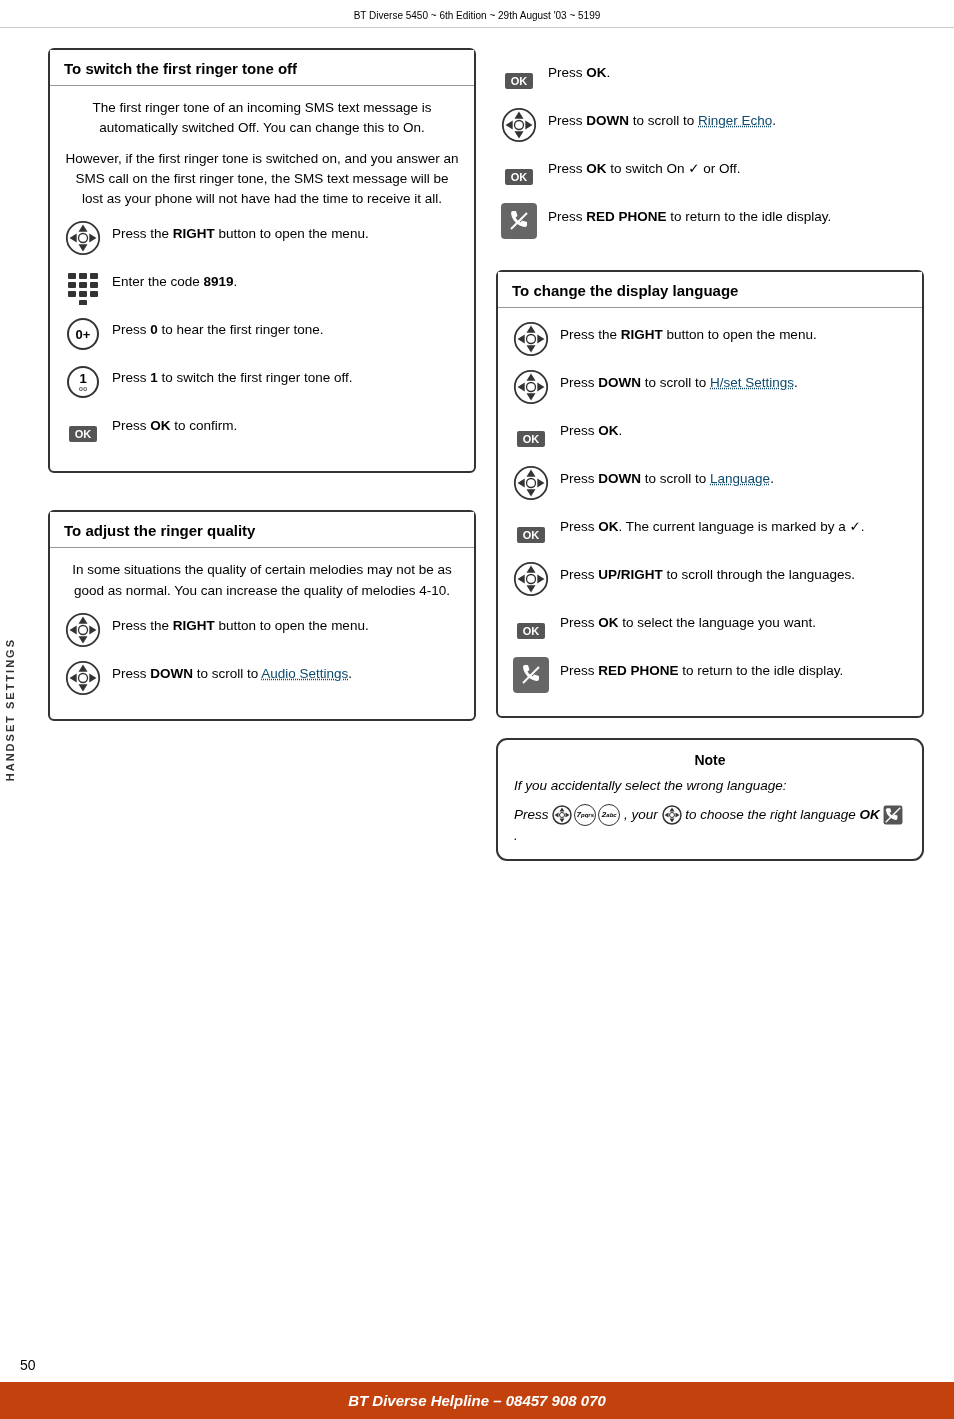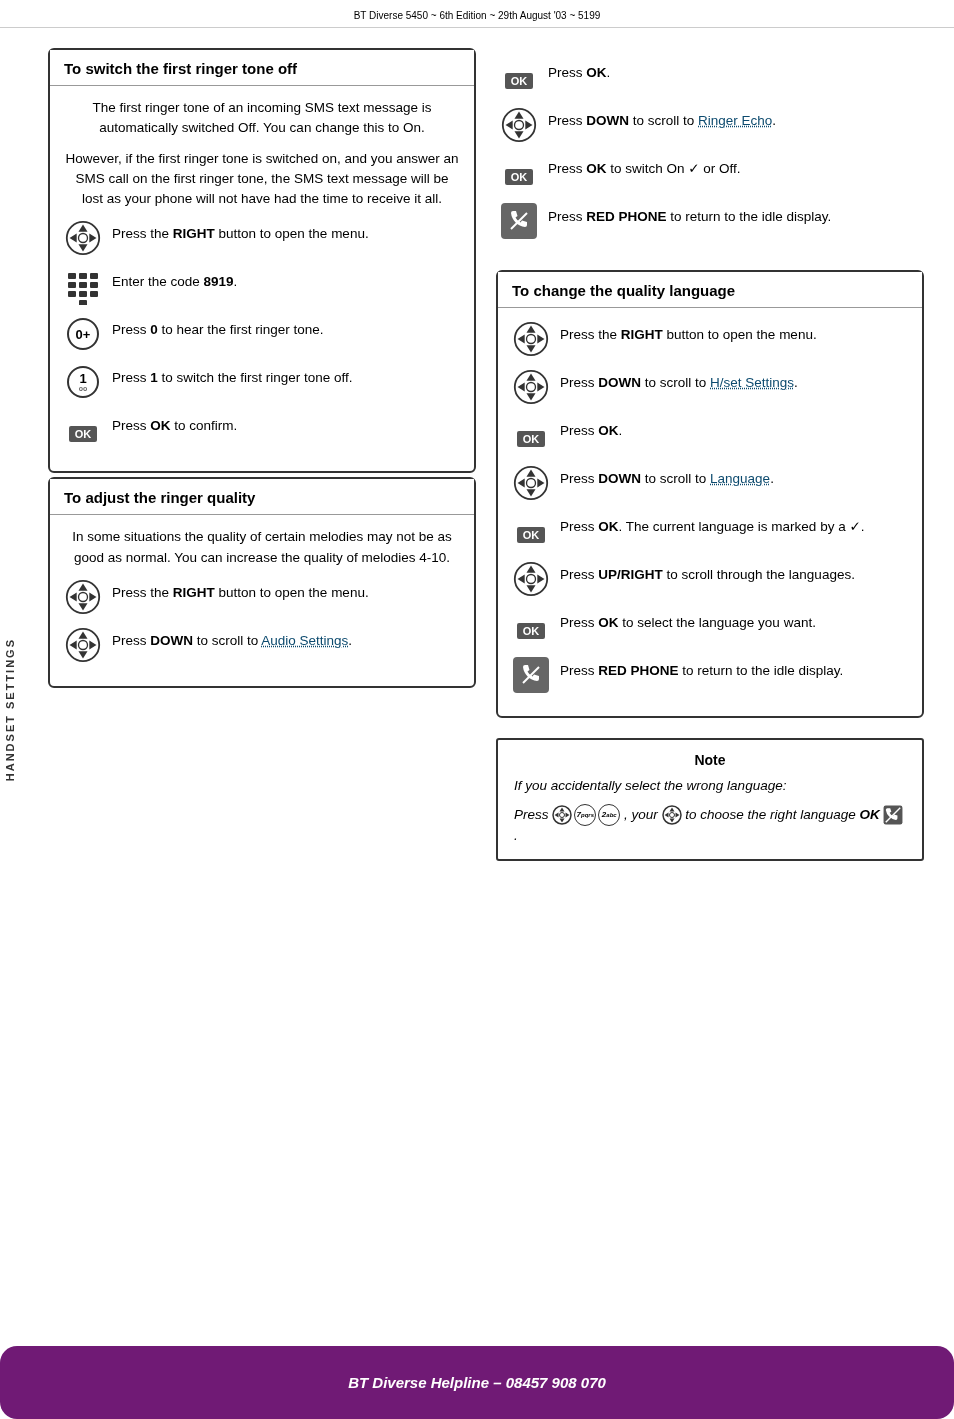--- a/index.html
+++ b/index.html
@@ -20,21 +20,21 @@
     }
     .main-content {
       display: flex;
       padding: 20px 30px;
       gap: 20px;
     }
     .left-col {
       flex: 1;
       display: flex;
       flex-direction: column;
-      gap: 4px;
+      gap: 37px;
     }
     .right-col {
       flex: 1;
       display: flex;
       flex-direction: column;
       gap: 20px;
     }
     .section-box {
       border: 2px solid #333;
       border-radius: 6px;
@@ -121,21 +121,21 @@
       flex-direction: column;
       line-height: 1;
     }
     .or-text {
       font-style: italic;
       margin: 4px 0 8px 0;
       font-size: 13.5px;
     }
     .note-box {
       border: 2px solid #333;
-      border-radius: 3px;
+      border-radius: 11px;
       padding: 12px 16px;
     }
     .note-title {
       font-weight: bold;
       text-align: center;
       margin-bottom: 8px;
       font-size: 14px;
     }
     .note-body {
       font-style: italic;
@@ -151,28 +151,27 @@
       align-items: center;
       justify-content: center;
       font-size: 9px;
       font-weight: bold;
     }
     .page-footer {
       position: absolute;
       bottom: 0;
       left: 0;
       right: 0;
-      background: #701a75;
+      background: #c2410c;
       color: #fff;
       text-align: center;
       font-style: italic;
       font-weight: bold;
       font-size: 15px;
-      padding: 28px 0;
-      border-radius: 17px;
+      padding: 10px 0;
     }
     .side-label-wrap {
       position: absolute;
       left: 0;
       top: 300px;
       bottom: 300px;
       width: 20px;
       display: flex;
       align-items: center;
       justify-content: center;
@@ -341,21 +340,21 @@
               <path d="M6 2h3l1.5 5-2 1.5a11 11 0 005 5l1.5-2L20 13v3a2 2 0 01-2 2A16 16 0 014 4a2 2 0 012-2z" fill="white"></path>
               <line x1="4" y1="20" x2="20" y2="4" stroke="white" stroke-width="2"></line>
             </svg>
           </div>
         </div>
         <div class="step-text">Press <b>RED PHONE</b> to return to the idle display.</div>
       </div>
     </div>
 
     <div class="section-box">
-      <div class="section-title">To change the quality language</div>
+      <div class="section-title">To change the display language</div>
       <div class="section-body">
 
         <div class="step-row">
           <div class="step-icon nav-icon">
             <svg width="38" height="38" viewBox="0 0 40 40">
               <circle cx="20" cy="20" r="18" fill="none" stroke="#333" stroke-width="2"></circle>
               <polygon points="20,5 15,13 25,13" fill="#333"></polygon>
               <polygon points="20,35 15,27 25,27" fill="#333"></polygon>
               <polygon points="5,20 13,15 13,25" fill="#333"></polygon>
               <polygon points="35,20 27,15 27,25" fill="#333"></polygon>

